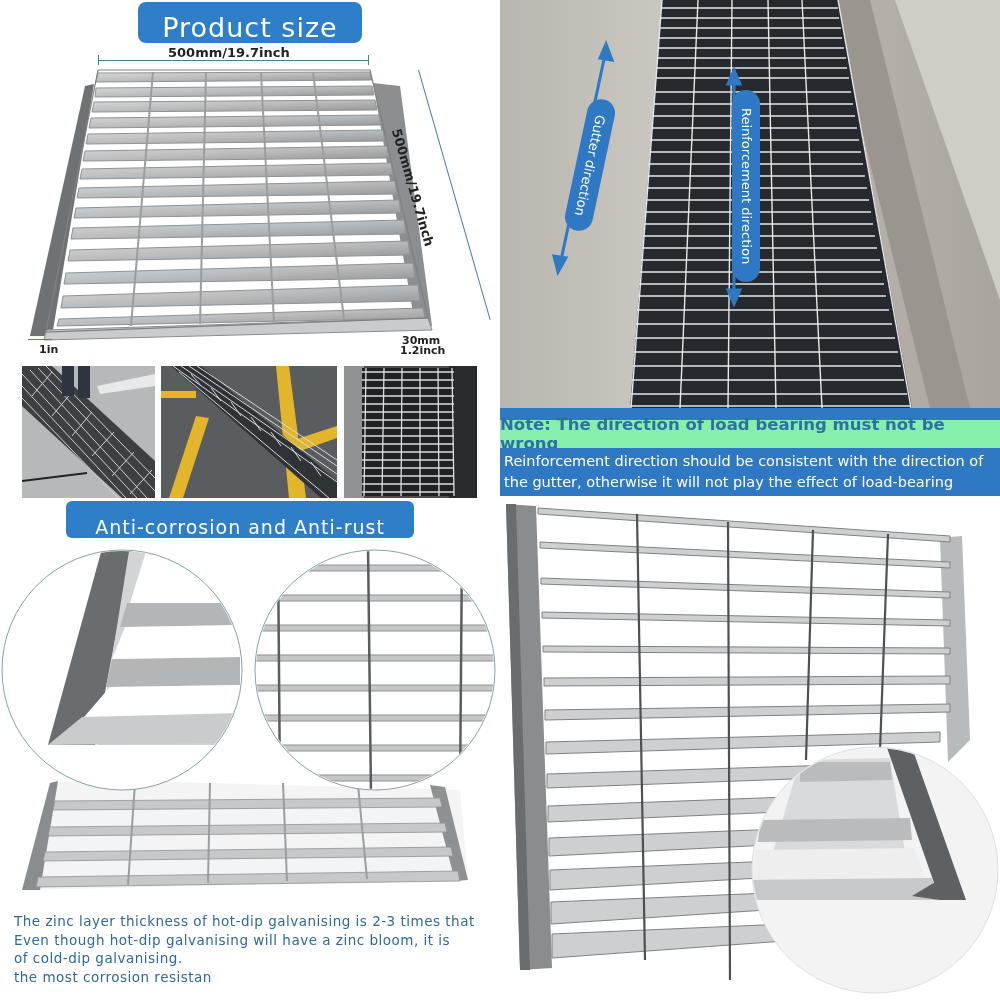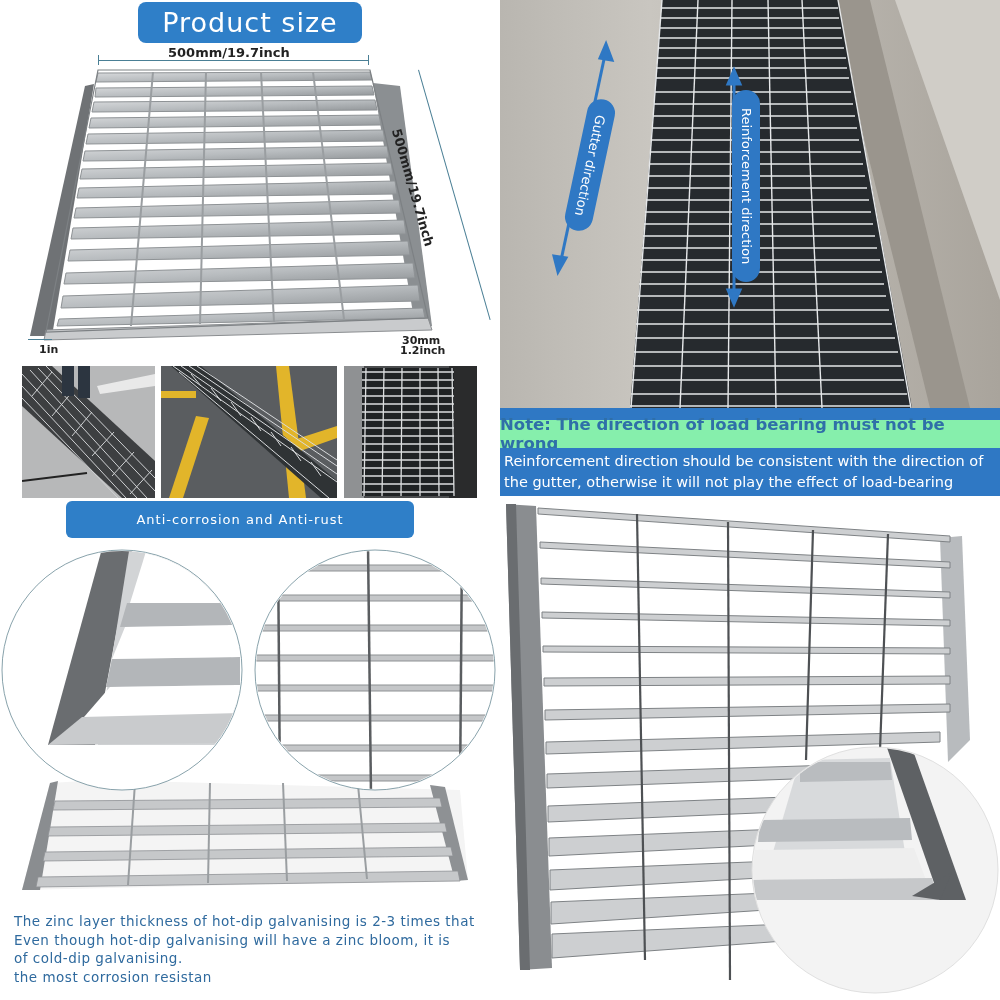--- a/index.html
+++ b/index.html
@@ -1,18 +1,18 @@
 <!DOCTYPE html>
 <html><head>
 <meta charset="utf-8">
 <style>
   html, body { margin:0; padding:0; }
   body { width:1000px; height:1000px; background:#ffffff; position:relative; overflow:hidden; font-family:"DejaVu Sans", sans-serif; }
   .panel { position:absolute; overflow:hidden; }
-  .banner { position:absolute; background:#2f7fc8; color:#fff; border-radius:8px; display:flex; align-items:center; justify-content:center; letter-spacing:1px; }
+  .banner { position:absolute; background:#2f7fc8; color:#fff; border-radius:8px; display:flex; align-items:flex-end; justify-content:center; letter-spacing:1px; }
   .dim { position:absolute; font-weight:bold; color:#222; font-size:13px; }
   .line { position:absolute; background:#4a7f95; }
   .photo { position:absolute; overflow:hidden; }
   .note-head { position:absolute; left:500px; top:420px; width:500px; height:28px; background:#86efac; color:#2f6fa8; font-weight:bold; font-size:16.5px; display:flex; align-items:center; justify-content:center; }
   .note-body { position:absolute; left:500px; top:448px; width:500px; height:48px; background:#2f78c4; color:#ffffff; font-size:14.5px; line-height:21px; padding:3px 4px 0 4px; box-sizing:border-box; }
   .bar-top { position:absolute; left:500px; top:408px; width:500px; height:12px; background:#2f78c4; }
   .copy { position:absolute; left:14px; top:912px; width:486px; color:#2f6a9e; font-size:13.5px; line-height:18.5px; letter-spacing:0.5px; }
   .copy div { white-space:nowrap; }
   .vlabel { position:absolute; background:#2f78c4; color:#fff; border-radius:14px; font-size:13px; display:flex; align-items:center; justify-content:center; writing-mode:vertical-rl; }
 </style>
@@ -241,21 +241,21 @@
 </div>
 
 <div class="bar-top"></div>
 <div class="note-head">
   <span>Note: The direction of load bearing must not be wrong</span>
 </div>
 <div class="note-body">
   <span>Reinforcement direction should be consistent with the direction of the gutter, otherwise it will not play the effect of load-bearing</span>
 </div>
 
-<div class="banner" style="left:66px;top:501px;width:348px;height:37px;font-size:13px;border-radius:6px;">
+<div class="banner" style="left:66px;top:501px;width:348px;height:37px;font-size:19px;border-radius:6px;">
   <span>Anti-corrosion and Anti-rust</span>
 </div>
 
 <div class="panel" style="left:0;top:545px;width:500px;height:360px;">
   <svg width="500" height="360" viewBox="0 0 500 360">
 
     <polygon points="50,238 100,235 460,245 468,335 22,345" fill="#f4f4f4"></polygon>
     <polygon points="50,238 58,236 40,345 22,345" fill="#8a8d90"></polygon>
     <polygon points="430,240 445,242 468,335 455,336" fill="#8e9194"></polygon>
     <g fill="#c6c8ca" stroke="#8e9194" stroke-width="0.8">

